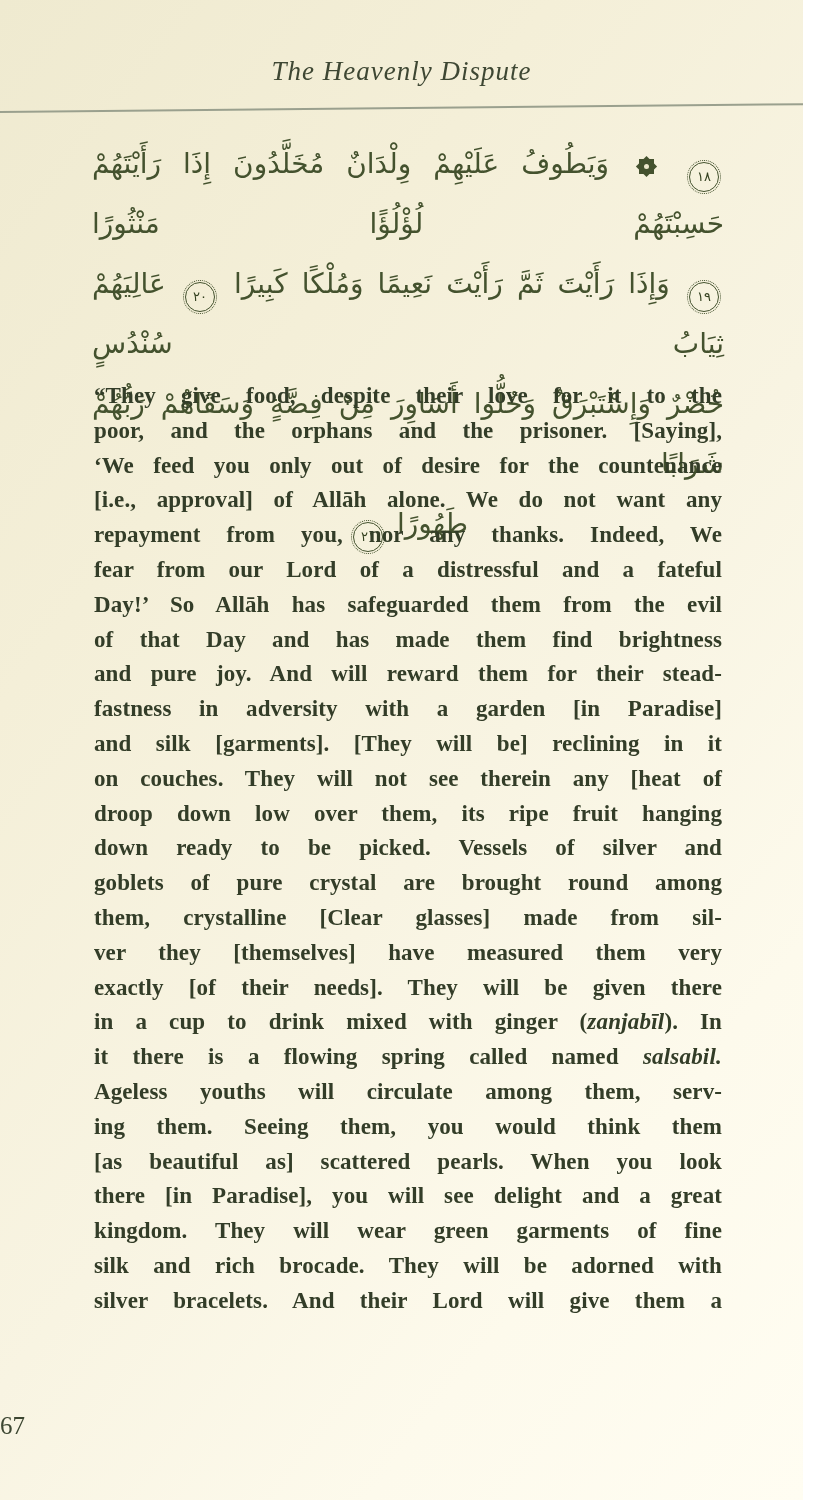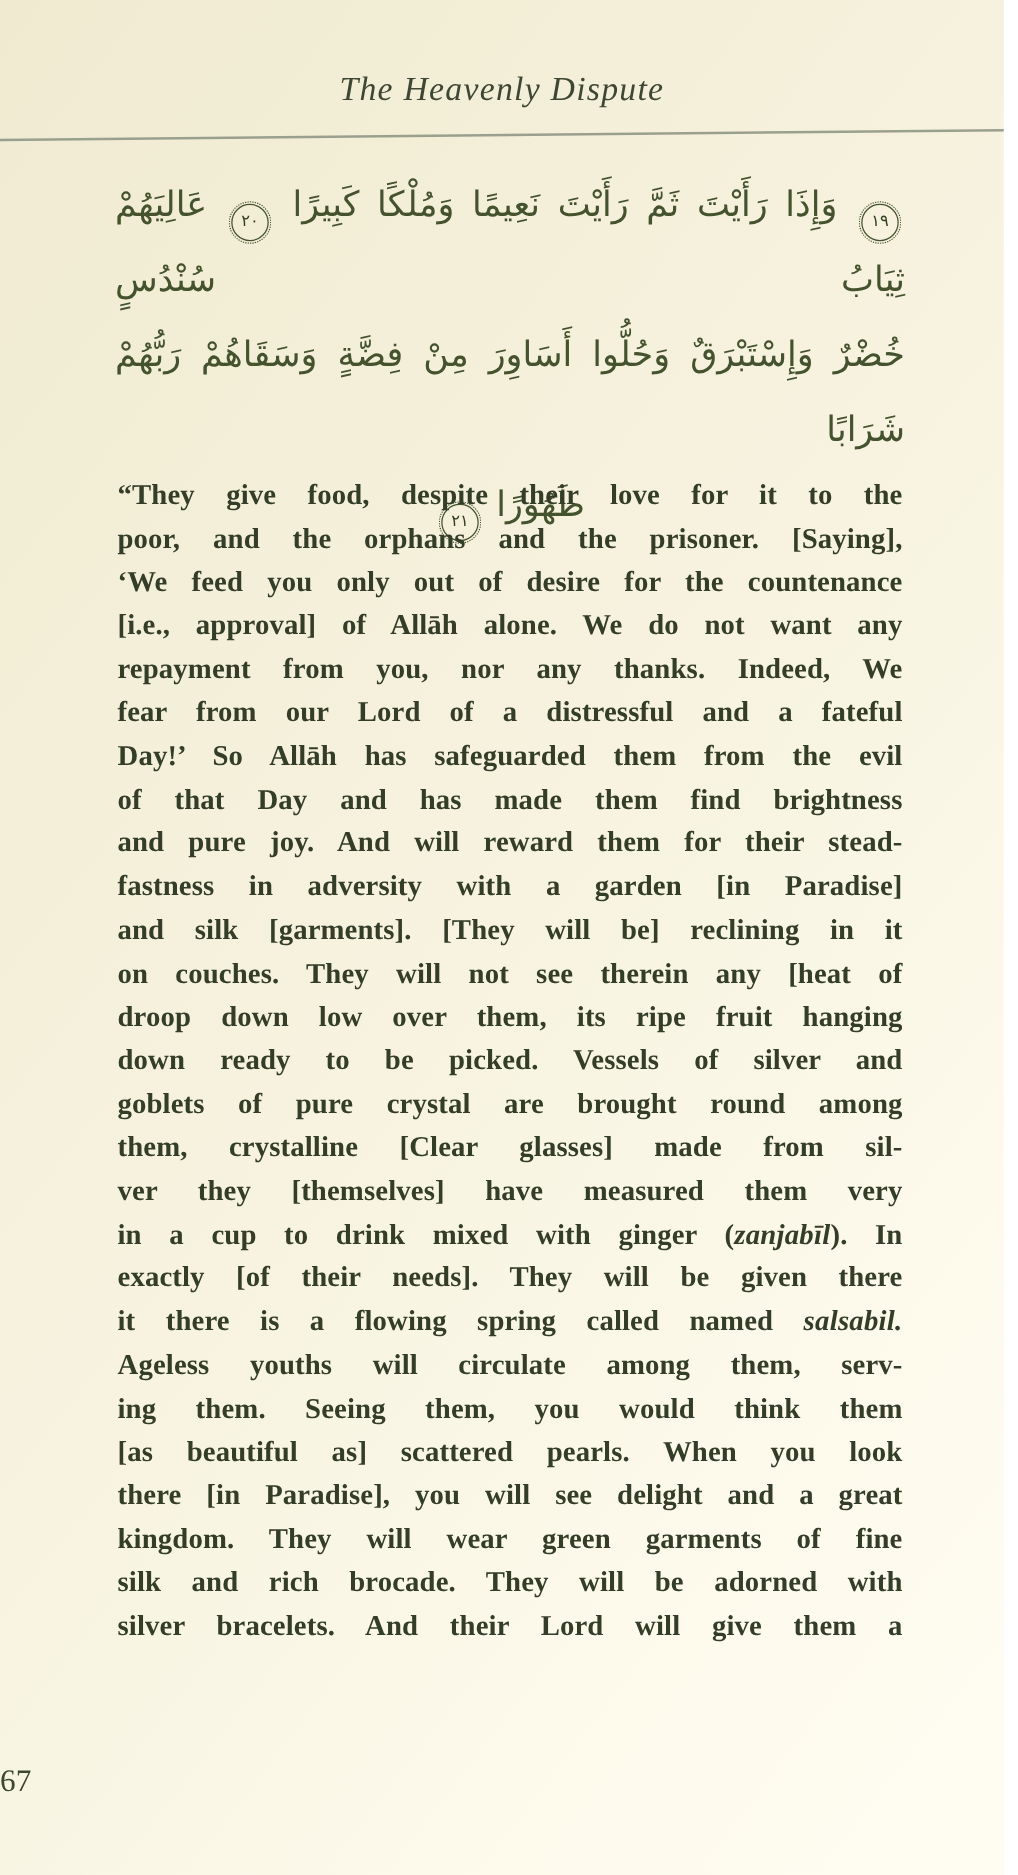--- a/index.html
+++ b/index.html
@@ -89,20 +89,21 @@
   }
 </style>
 </head>
 <body>
 
 <div class="page">
   <div class="running-head">The Heavenly Dispute</div>
   <div class="head-rule"></div>
 
   <div class="quran-block" id="quran-block">
+      <div class="quran-line"><span class="ayah-medallion">١٨</span> <span class="hizb"><span class="hizb-core"></span></span> <span>وَيَطُوفُ عَلَيْهِمْ وِلْدَانٌ مُخَلَّدُونَ إِذَا رَأَيْتَهُمْ حَسِبْتَهُمْ لُؤْلُؤًا مَنْثُورًا</span></div>
       <div class="quran-line"><span class="ayah-medallion">١٩</span> <span>وَإِذَا رَأَيْتَ ثَمَّ رَأَيْتَ نَعِيمًا وَمُلْكًا كَبِيرًا</span> <span class="ayah-medallion">٢٠</span> <span>عَالِيَهُمْ ثِيَابُ سُنْدُسٍ</span></div>
       <div class="quran-line"><span>خُضْرٌ وَإِسْتَبْرَقٌ وَحُلُّوا أَسَاوِرَ مِنْ فِضَّةٍ وَسَقَاهُمْ رَبُّهُمْ شَرَابًا</span></div>
       <div class="quran-line center"><span>طَهُورًا</span> <span class="ayah-medallion">٢١</span></div>
     </div>
 
   <div class="translation-block" id="translation-block">
       <div class="t-line">“They give food, despite their love for it to the</div>
       <div class="t-line">poor, and the orphans and the prisoner. [Saying],</div>
       <div class="t-line">‘We feed you only out of desire for the countenance</div>
       <div class="t-line">[i.e., approval] of Allāh alone. We do not want any</div>
@@ -112,22 +113,22 @@
       <div class="t-line">of that Day and has made them find brightness</div>
       <div class="t-line">and pure joy. And will reward them for their stead-</div>
       <div class="t-line">fastness in adversity with a garden [in Paradise]</div>
       <div class="t-line">and silk [garments]. [They will be] reclining in it</div>
       <div class="t-line">on couches. They will not see therein any [heat of</div>
       <div class="t-line">droop down low over them, its ripe fruit hanging</div>
       <div class="t-line">down ready to be picked. Vessels of silver and</div>
       <div class="t-line">goblets of pure crystal are brought round among</div>
       <div class="t-line">them, crystalline [Clear glasses] made from sil-</div>
       <div class="t-line">ver they [themselves] have measured them very</div>
+      <div class="t-line">exactly [of their needs]. They will be given there</div>
       <div class="t-line">in a cup to drink mixed with ginger (<i>zanjabīl</i>). In</div>
-      <div class="t-line">exactly [of their needs]. They will be given there</div>
       <div class="t-line">it there is a flowing spring called named <i>salsabil.</i></div>
       <div class="t-line">Ageless youths will circulate among them, serv-</div>
       <div class="t-line">ing them. Seeing them, you would think them</div>
       <div class="t-line">[as beautiful as] scattered pearls. When you look</div>
       <div class="t-line">there [in Paradise], you will see delight and a great</div>
       <div class="t-line">kingdom. They will wear green garments of fine</div>
       <div class="t-line">silk and rich brocade. They will be adorned with</div>
       <div class="t-line">silver bracelets. And their Lord will give them a</div>
     </div>
 

